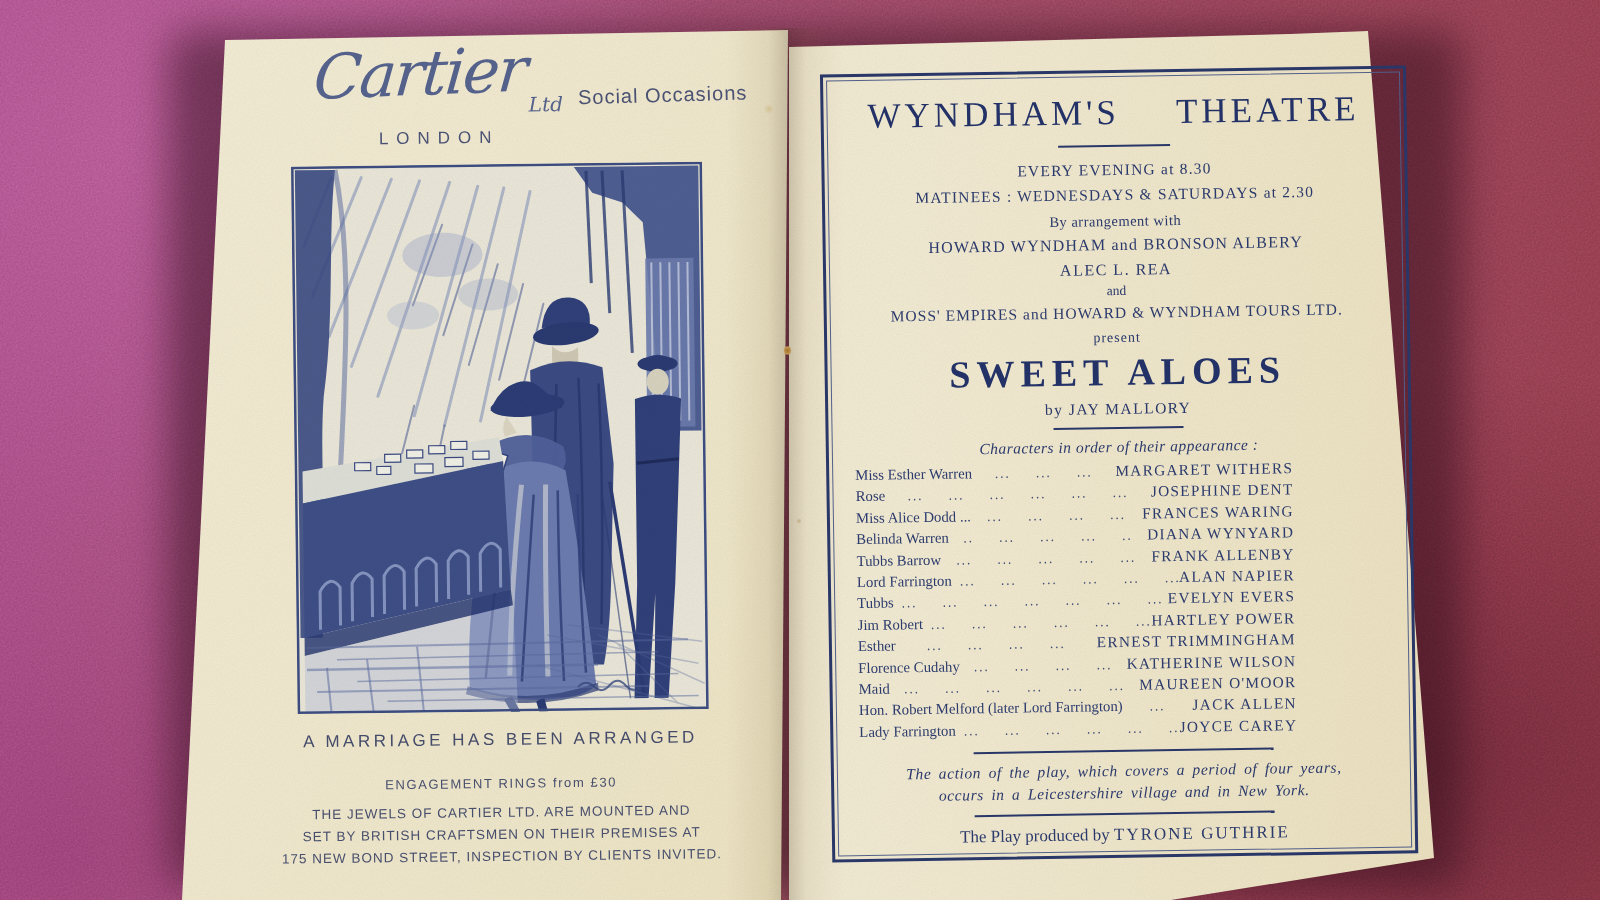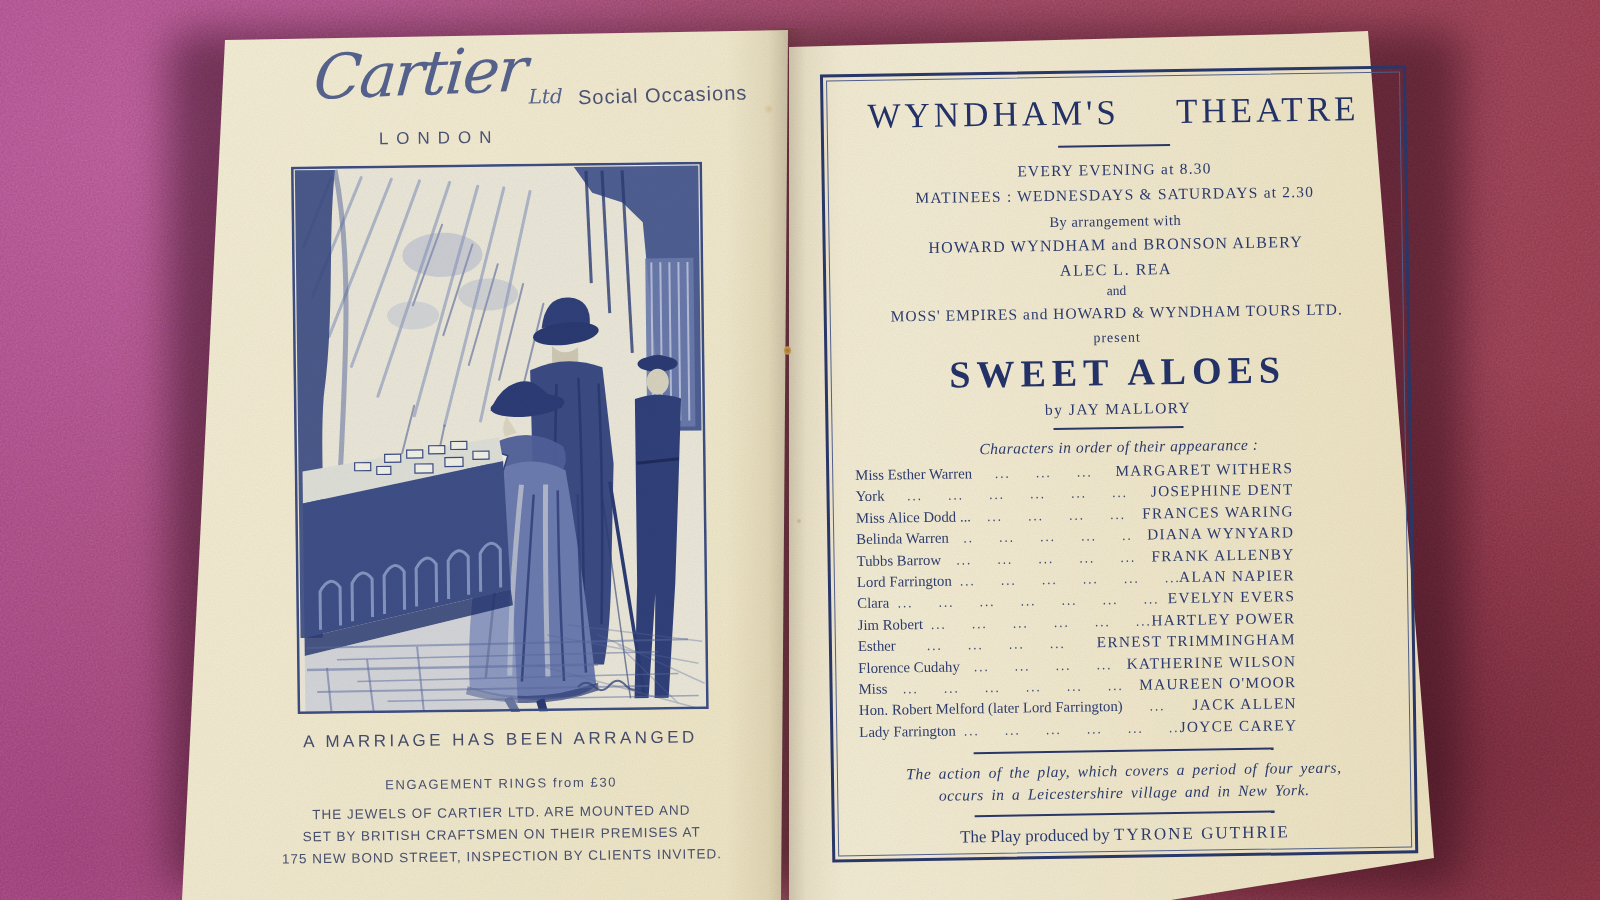--- a/index.html
+++ b/index.html
@@ -36,21 +36,21 @@
   .spot-b{left:764px;top:104px;width:10px;height:10px;background:radial-gradient(circle,rgba(214,196,148,.9),rgba(214,196,148,0) 70%);}
   .spot-c{left:796px;top:518px;width:6px;height:6px;background:radial-gradient(circle,rgba(180,140,80,.5),rgba(180,140,80,0) 70%);}
 
   
   .left-content{position:absolute;left:182px;top:0;width:615px;height:900px;
     transform:rotate(-0.7deg);color:#4a5174;}
   .brand-block{position:absolute;left:96px;top:42px;width:330px;text-align:center;}
   .brand-script{font-family:"DejaVu Serif",serif;font-style:italic;font-size:62px;line-height:1;
     color:#57648e;letter-spacing:-2px;display:inline-block;transform:skewX(-7deg) rotate(-1.5deg);}
   .brand-suffix{font-family:"DejaVu Serif",serif;font-style:italic;font-size:20px;color:#57648e;
-    position:relative;top:10px;margin-left:3px;}
+    position:relative;top:18px;margin-left:3px;}
   .city{position:absolute;left:96px;top:128px;width:330px;text-align:center;
     font-size:17px;letter-spacing:8px;color:#4c5478;}
   .tagline{position:absolute;left:330px;top:86px;width:310px;text-align:center;
     font-size:20px;letter-spacing:1px;color:#4d5476;transform:rotate(-1deg);}
   .illustration{position:absolute;left:112px;top:164px;width:412px;height:548px;}
   .illustration svg{display:block;width:100%;height:100%;}
   .caption{position:absolute;left:70px;top:730px;width:490px;text-align:center;
     font-size:17px;letter-spacing:3.5px;color:#474e6d;}
   .subcaption{position:absolute;left:70px;top:776px;width:490px;text-align:center;
     font-size:13px;letter-spacing:1.6px;color:#4a5170;}
@@ -291,21 +291,21 @@
         <div class="rule rule-2"></div>
         <div class="cast-heading">Characters in order of their appearance :</div>
         <div class="cast-list">
   <div class="cast-row">
     <span class="cast-role">Miss Esther Warren</span>
     <span class="cast-dots">... ... ...</span>
     <span class="cast-actor">MARGARET WITHERS</span>
   </div>
 
   <div class="cast-row">
-    <span class="cast-role">York</span>
+    <span class="cast-role">Rose</span>
     <span class="cast-dots">... ... ... ... ... ...</span>
     <span class="cast-actor">JOSEPHINE DENT</span>
   </div>
 
   <div class="cast-row">
     <span class="cast-role">Miss Alice Dodd ...</span>
     <span class="cast-dots">... ... ... ...</span>
     <span class="cast-actor">FRANCES WARING</span>
   </div>
 
@@ -321,21 +321,21 @@
     <span class="cast-actor">FRANK ALLENBY</span>
   </div>
 
   <div class="cast-row">
     <span class="cast-role">Lord Farrington</span>
     <span class="cast-dots">... ... ... ... ... ...</span>
     <span class="cast-actor">ALAN NAPIER</span>
   </div>
 
   <div class="cast-row">
-    <span class="cast-role">Clara</span>
+    <span class="cast-role">Tubbs</span>
     <span class="cast-dots">... ... ... ... ... ... ...</span>
     <span class="cast-actor">EVELYN EVERS</span>
   </div>
 
   <div class="cast-row">
     <span class="cast-role">Jim Robert</span>
     <span class="cast-dots">... ... ... ... ... ...</span>
     <span class="cast-actor">HARTLEY POWER</span>
   </div>
 
@@ -345,21 +345,21 @@
     <span class="cast-actor">ERNEST TRIMMINGHAM</span>
   </div>
 
   <div class="cast-row">
     <span class="cast-role">Florence Cudahy</span>
     <span class="cast-dots">... ... ... ...</span>
     <span class="cast-actor">KATHERINE WILSON</span>
   </div>
 
   <div class="cast-row">
-    <span class="cast-role">Miss</span>
+    <span class="cast-role">Maid</span>
     <span class="cast-dots">... ... ... ... ... ...</span>
     <span class="cast-actor">MAUREEN O'MOOR</span>
   </div>
 
   <div class="cast-row">
     <span class="cast-role">Hon. Robert Melford (later Lord Farrington)</span>
     <span class="cast-dots">...</span>
     <span class="cast-actor">JACK ALLEN</span>
   </div>
 

